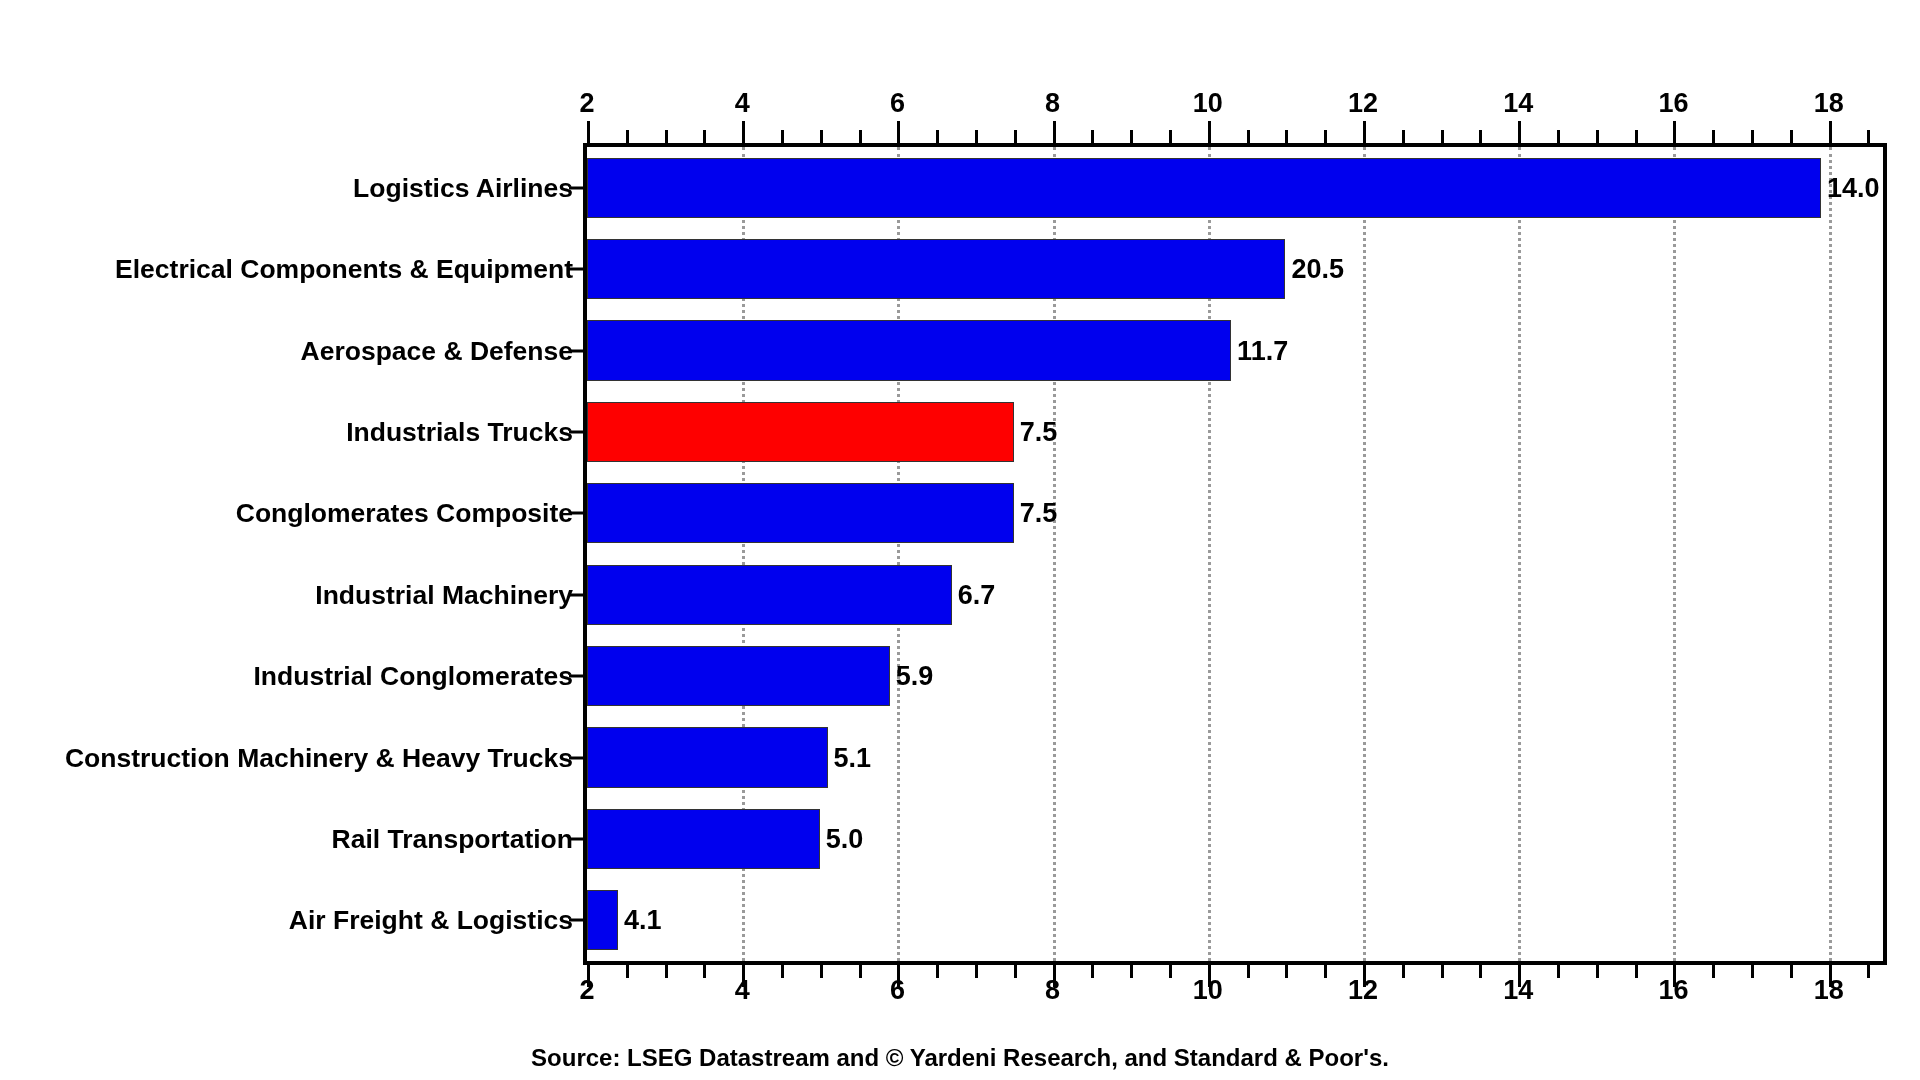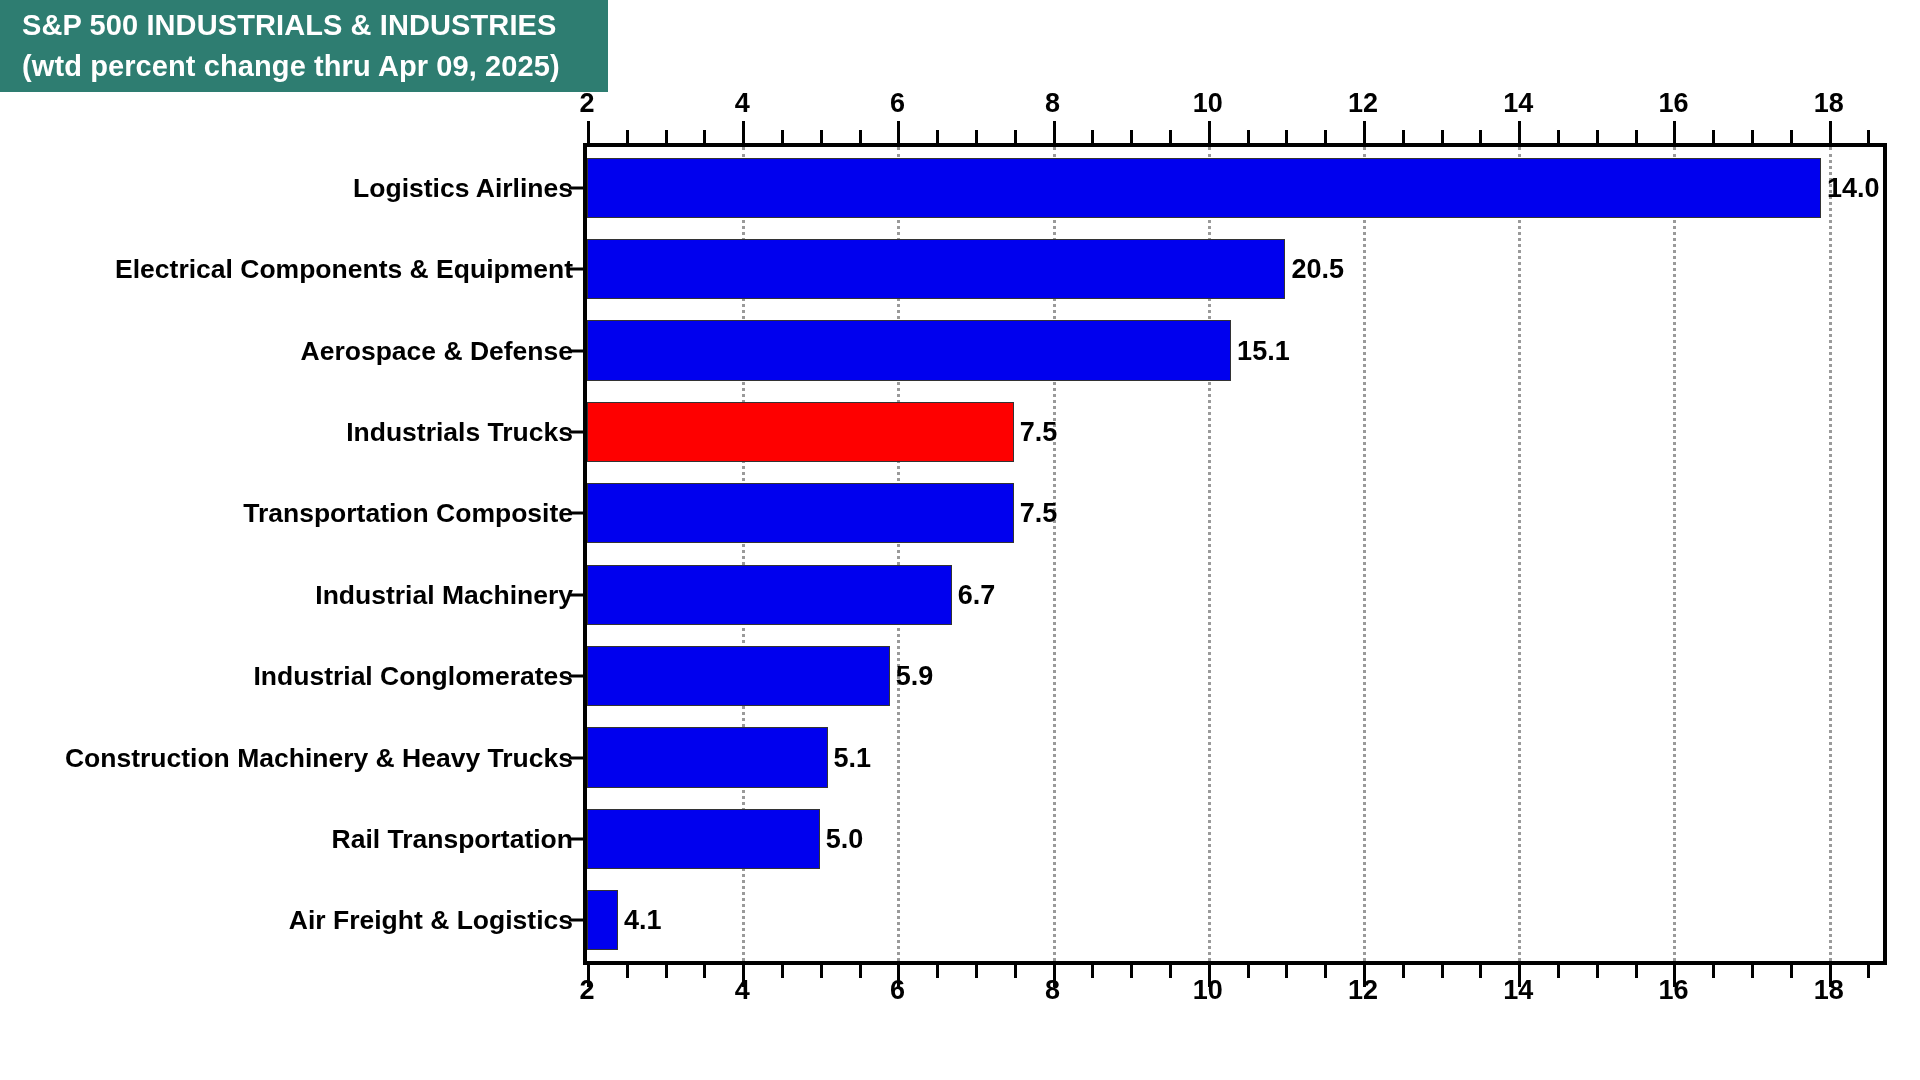--- a/index.html
+++ b/index.html
@@ -156,24 +156,20 @@
     font-weight: bold;
     color: #000000;
     white-space: nowrap;
   }
 </style>
 </head>
 <body>
 
 <div id="root">
 
-  <div class="title-box">
-    <div class="title-line">S&amp;P 500 INDUSTRIALS &amp; INDUSTRIES</div>
-    <div class="title-line">(wtd percent change thru Apr 09, 2025)</div>
-  </div>
 
   <div id="axis-top-labels">
       <div class="axis-label axis-top" style="left: 587px;">2</div>
       <div class="axis-label axis-top" style="left: 742.21px;">4</div>
       <div class="axis-label axis-top" style="left: 897.419px;">6</div>
       <div class="axis-label axis-top" style="left: 1052.63px;">8</div>
       <div class="axis-label axis-top" style="left: 1207.84px;">10</div>
       <div class="axis-label axis-top" style="left: 1363.05px;">12</div>
       <div class="axis-label axis-top" style="left: 1518.26px;">14</div>
       <div class="axis-label axis-top" style="left: 1673.47px;">16</div>
@@ -265,21 +261,21 @@
 
   <div id="cat-labels">
       <div class="cat-label" style="top: 187.7px;">Logistics Airlines</div>
       <div class="cat-tick" style="top: 187.7px;"></div>
       <div class="cat-label" style="top: 269.1px;">Electrical Components &amp; Equipment</div>
       <div class="cat-tick" style="top: 269.1px;"></div>
       <div class="cat-label" style="top: 350.5px;">Aerospace &amp; Defense</div>
       <div class="cat-tick" style="top: 350.5px;"></div>
       <div class="cat-label" style="top: 431.9px;">Industrials Trucks</div>
       <div class="cat-tick" style="top: 431.9px;"></div>
-      <div class="cat-label" style="top: 513.3px;">Transportation Composite</div>
+      <div class="cat-label" style="top: 513.3px;">Conglomerates Composite</div>
       <div class="cat-tick" style="top: 513.3px;"></div>
       <div class="cat-label" style="top: 594.7px;">Industrial Machinery</div>
       <div class="cat-tick" style="top: 594.7px;"></div>
       <div class="cat-label" style="top: 676.1px;">Industrial Conglomerates</div>
       <div class="cat-tick" style="top: 676.1px;"></div>
       <div class="cat-label" style="top: 757.5px;">Construction Machinery &amp; Heavy Trucks</div>
       <div class="cat-tick" style="top: 757.5px;"></div>
       <div class="cat-label" style="top: 838.9px;">Rail Transportation</div>
       <div class="cat-tick" style="top: 838.9px;"></div>
       <div class="cat-label" style="top: 920.3px; margin-left: 28px;">Air Freight &amp; Logistics</div>
@@ -329,24 +325,25 @@
           <div class="bar-row" style="top: 743.182px; height: 60.236px;">
             <div class="bar blue" title="Air Freight &amp; Logistics: 2.4" style="width: 31.0419px; background: rgb(0, 0, 238);"></div>
           </div>
         </div>
     </div>
   </div>
 
   <div id="value-labels">
       <div class="bar-value" style="left: 1820.92px; top: 187.7px;">14.0</div>
       <div class="bar-value" style="left: 1285.44px; top: 269.1px;">20.5</div>
-      <div class="bar-value" style="left: 1231.12px; top: 350.5px;">15.1</div>
+      <div class="bar-value" style="left: 1231.12px; top: 350.5px;">11.7</div>
       <div class="bar-value" style="left: 1013.83px; top: 431.9px;">7.5</div>
       <div class="bar-value" style="left: 1013.83px; top: 513.3px;">7.5</div>
       <div class="bar-value" style="left: 951.743px; top: 594.7px;">6.7</div>
       <div class="bar-value" style="left: 889.659px; top: 676.1px;">5.9</div>
       <div class="bar-value" style="left: 827.575px; top: 757.5px;">5.1</div>
       <div class="bar-value" style="left: 819.814px; top: 838.9px;">5.0</div>
       <div class="bar-value" style="left: 618.042px; top: 920.3px;">4.1</div>
     </div>
 
+  <div class="source">Source: LSEG Datastream and © Yardeni Research, and Standard &amp; Poor's.</div>
 
 </div>
 
 </body></html>

